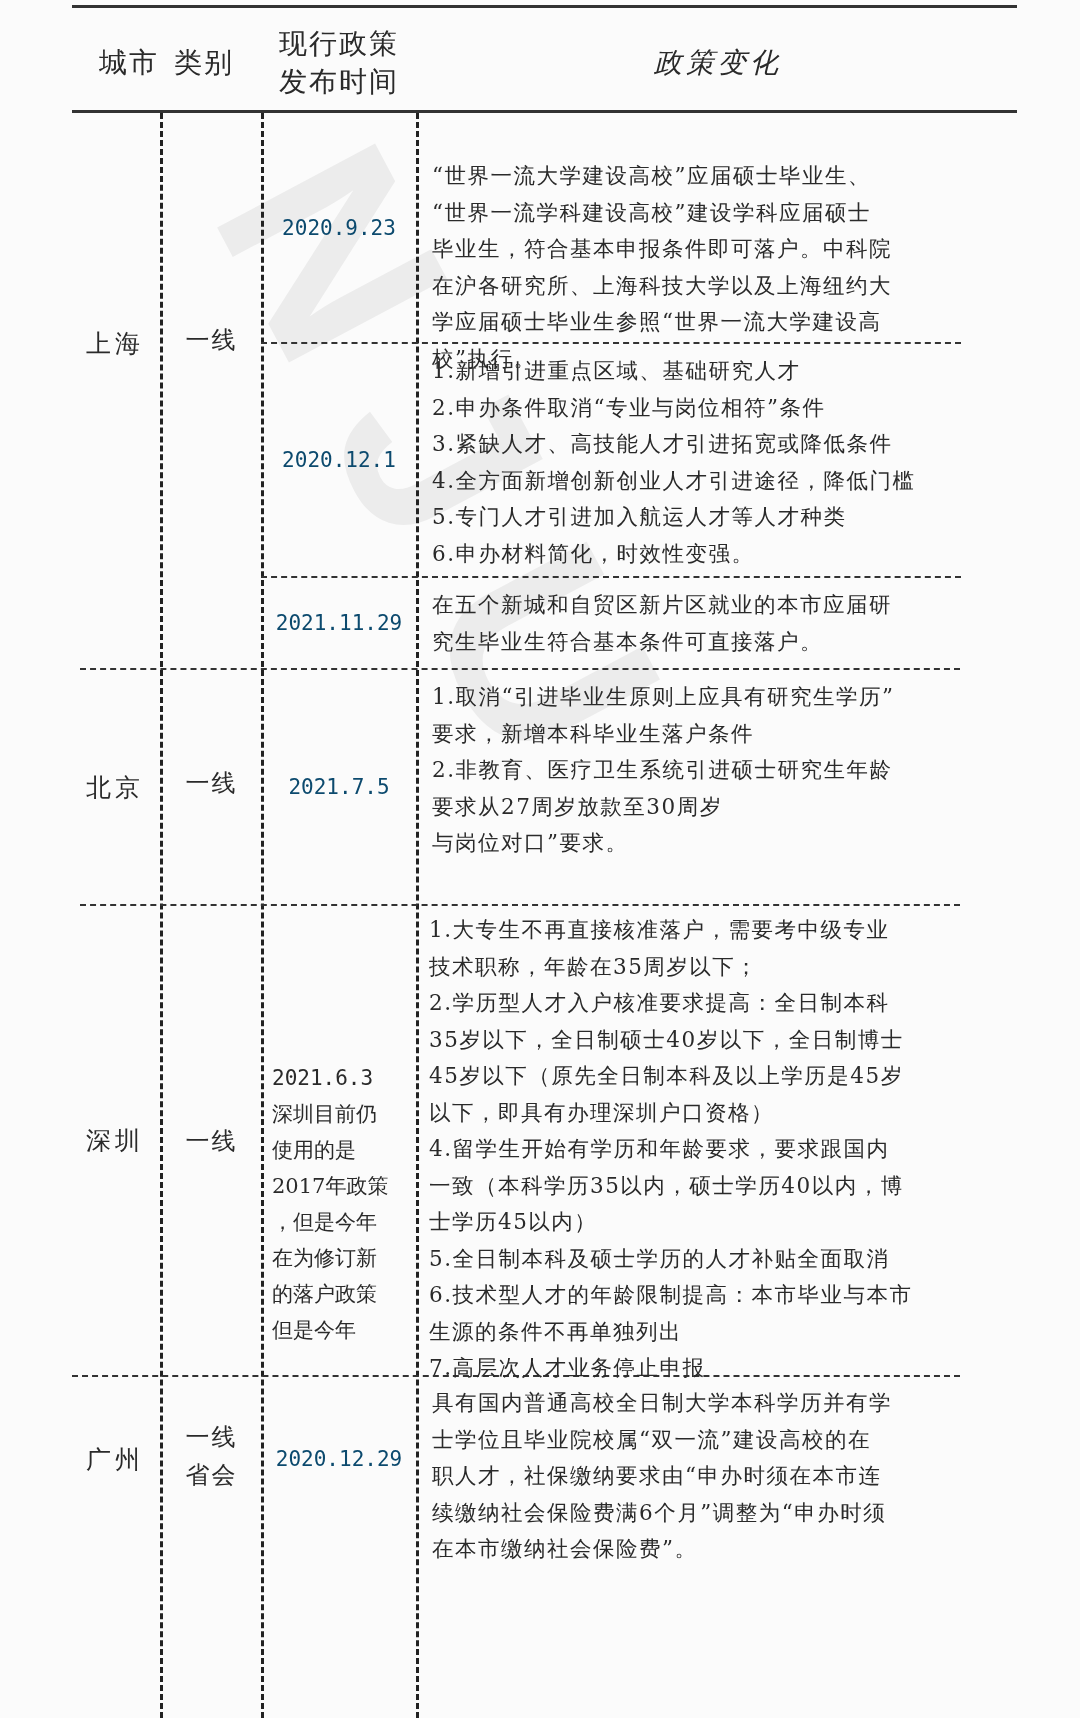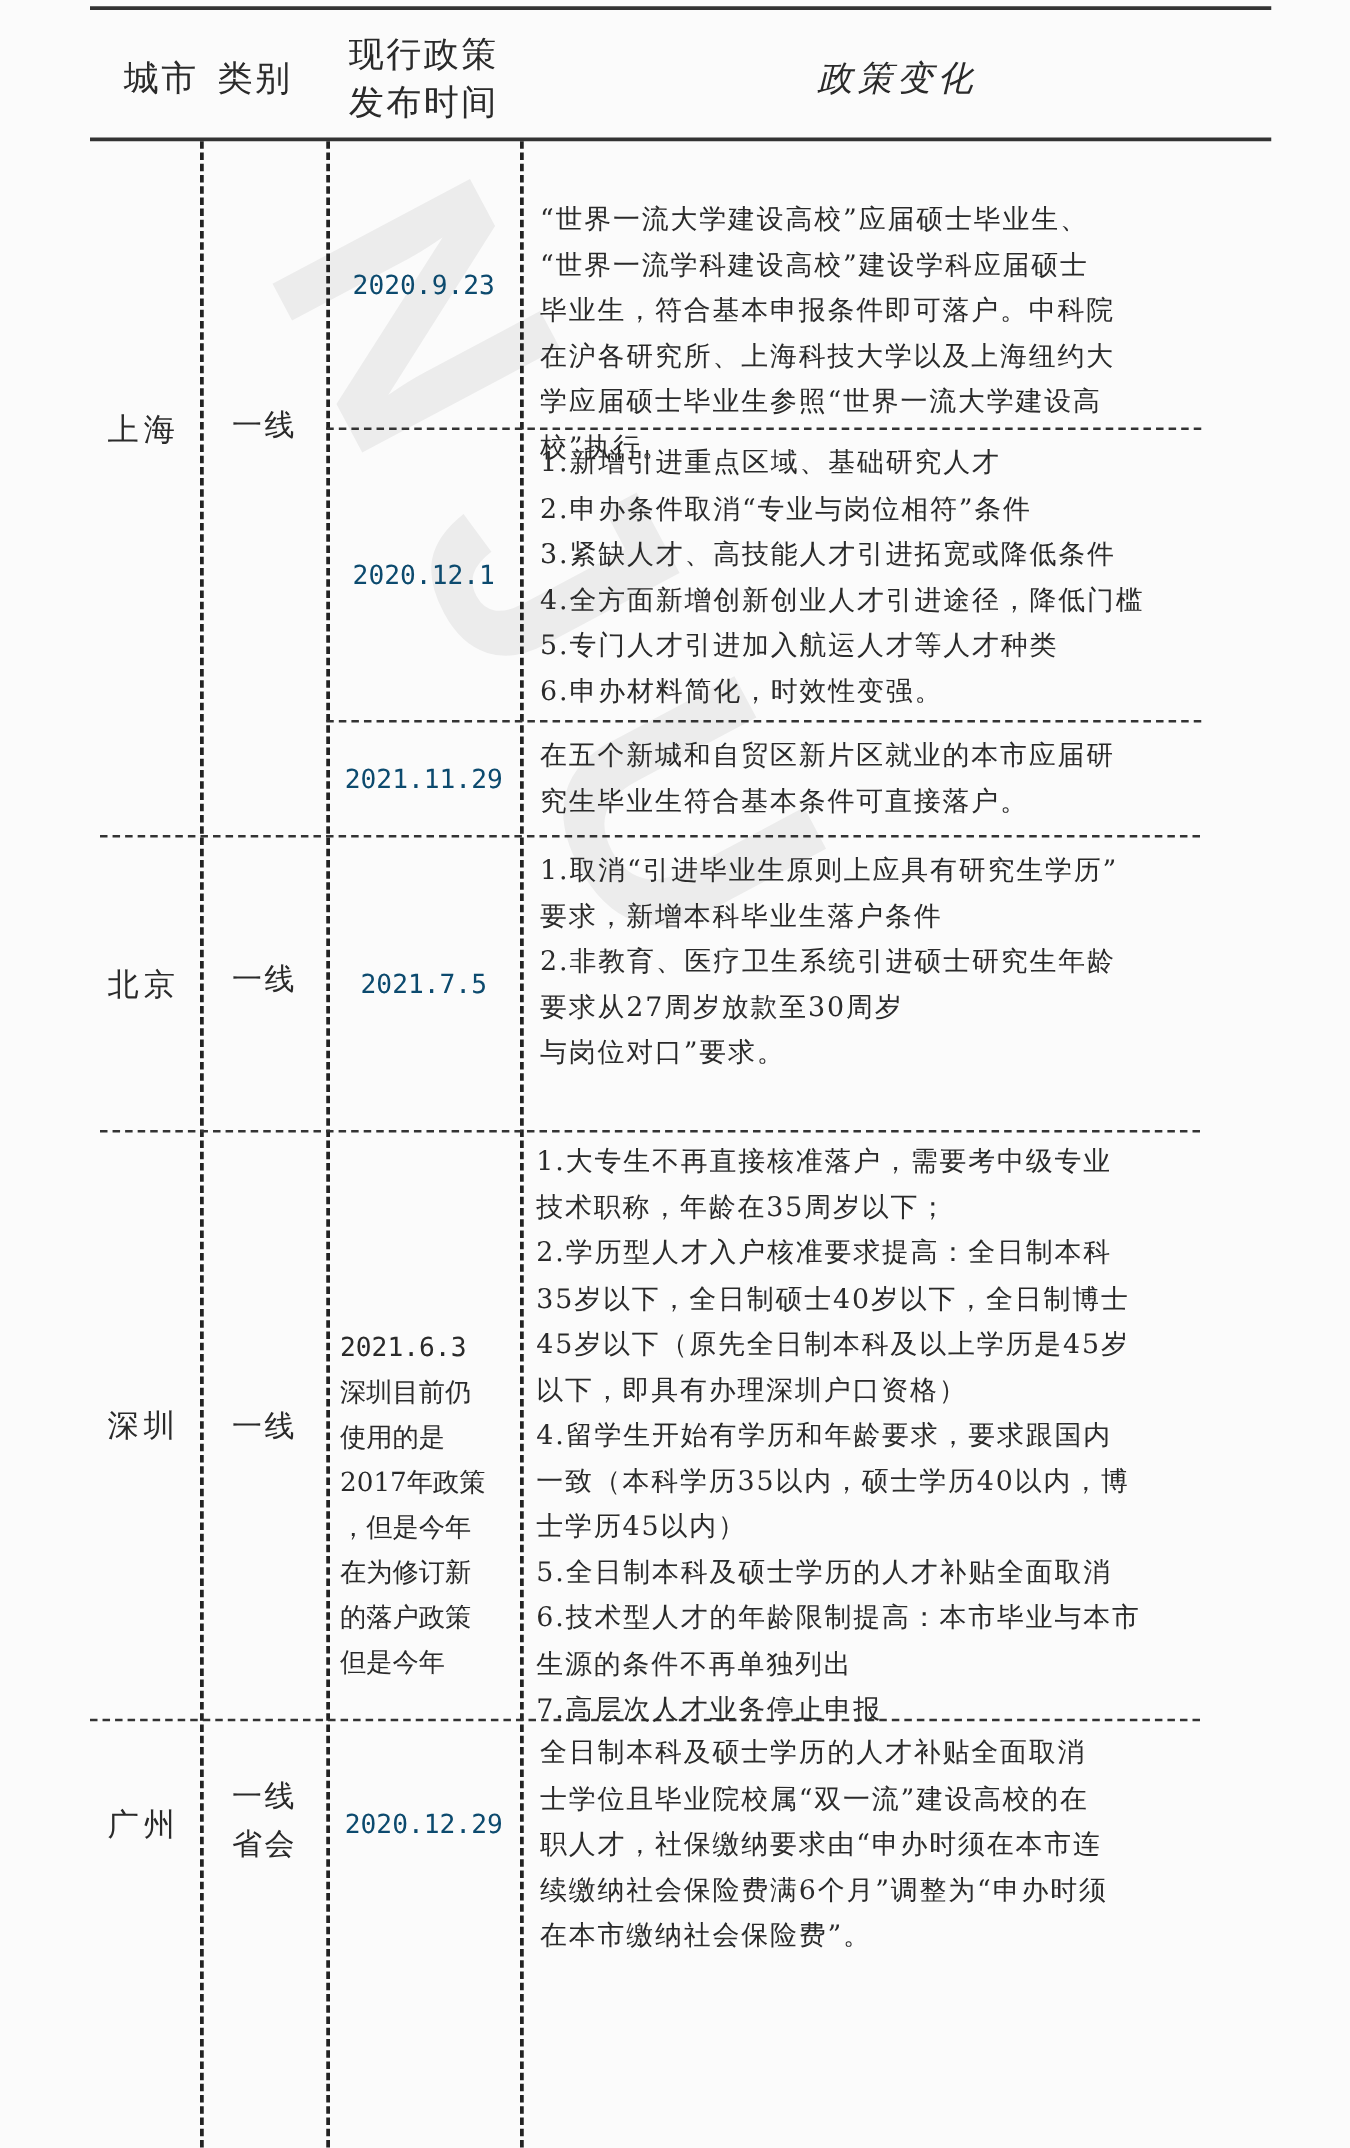--- a/index.html
+++ b/index.html
@@ -131,19 +131,19 @@
     <p>7.高层次人才业务停止申报</p>
   </div>
 
   <div class="cell city" style="left:0;top:1434px;width:86px;height:50px;">广州</div>
   <div class="cell cat" style="left:92px;top:1416px;width:95px;height:80px;flex-direction:column;">
     <span>一线</span>
     <span>省会</span>
   </div>
   <div class="cell date" style="left:192px;top:1434px;width:150px;height:50px;">2020.12.29</div>
   <div class="change" style="left:360px;top:1385px;width:585px;">
-    <p>全日制本科及硕士学历的人才补贴全面取消</p>
+    <p>具有国内普通高校全日制大学本科学历并有学</p>
     <p>士学位且毕业院校属“双一流”建设高校的在</p>
     <p>职人才，社保缴纳要求由“申办时须在本市连</p>
     <p>续缴纳社会保险费满6个月”调整为“申办时须</p>
     <p>在本市缴纳社会保险费”。</p>
   </div>
 </div>
 
 </body></html>

